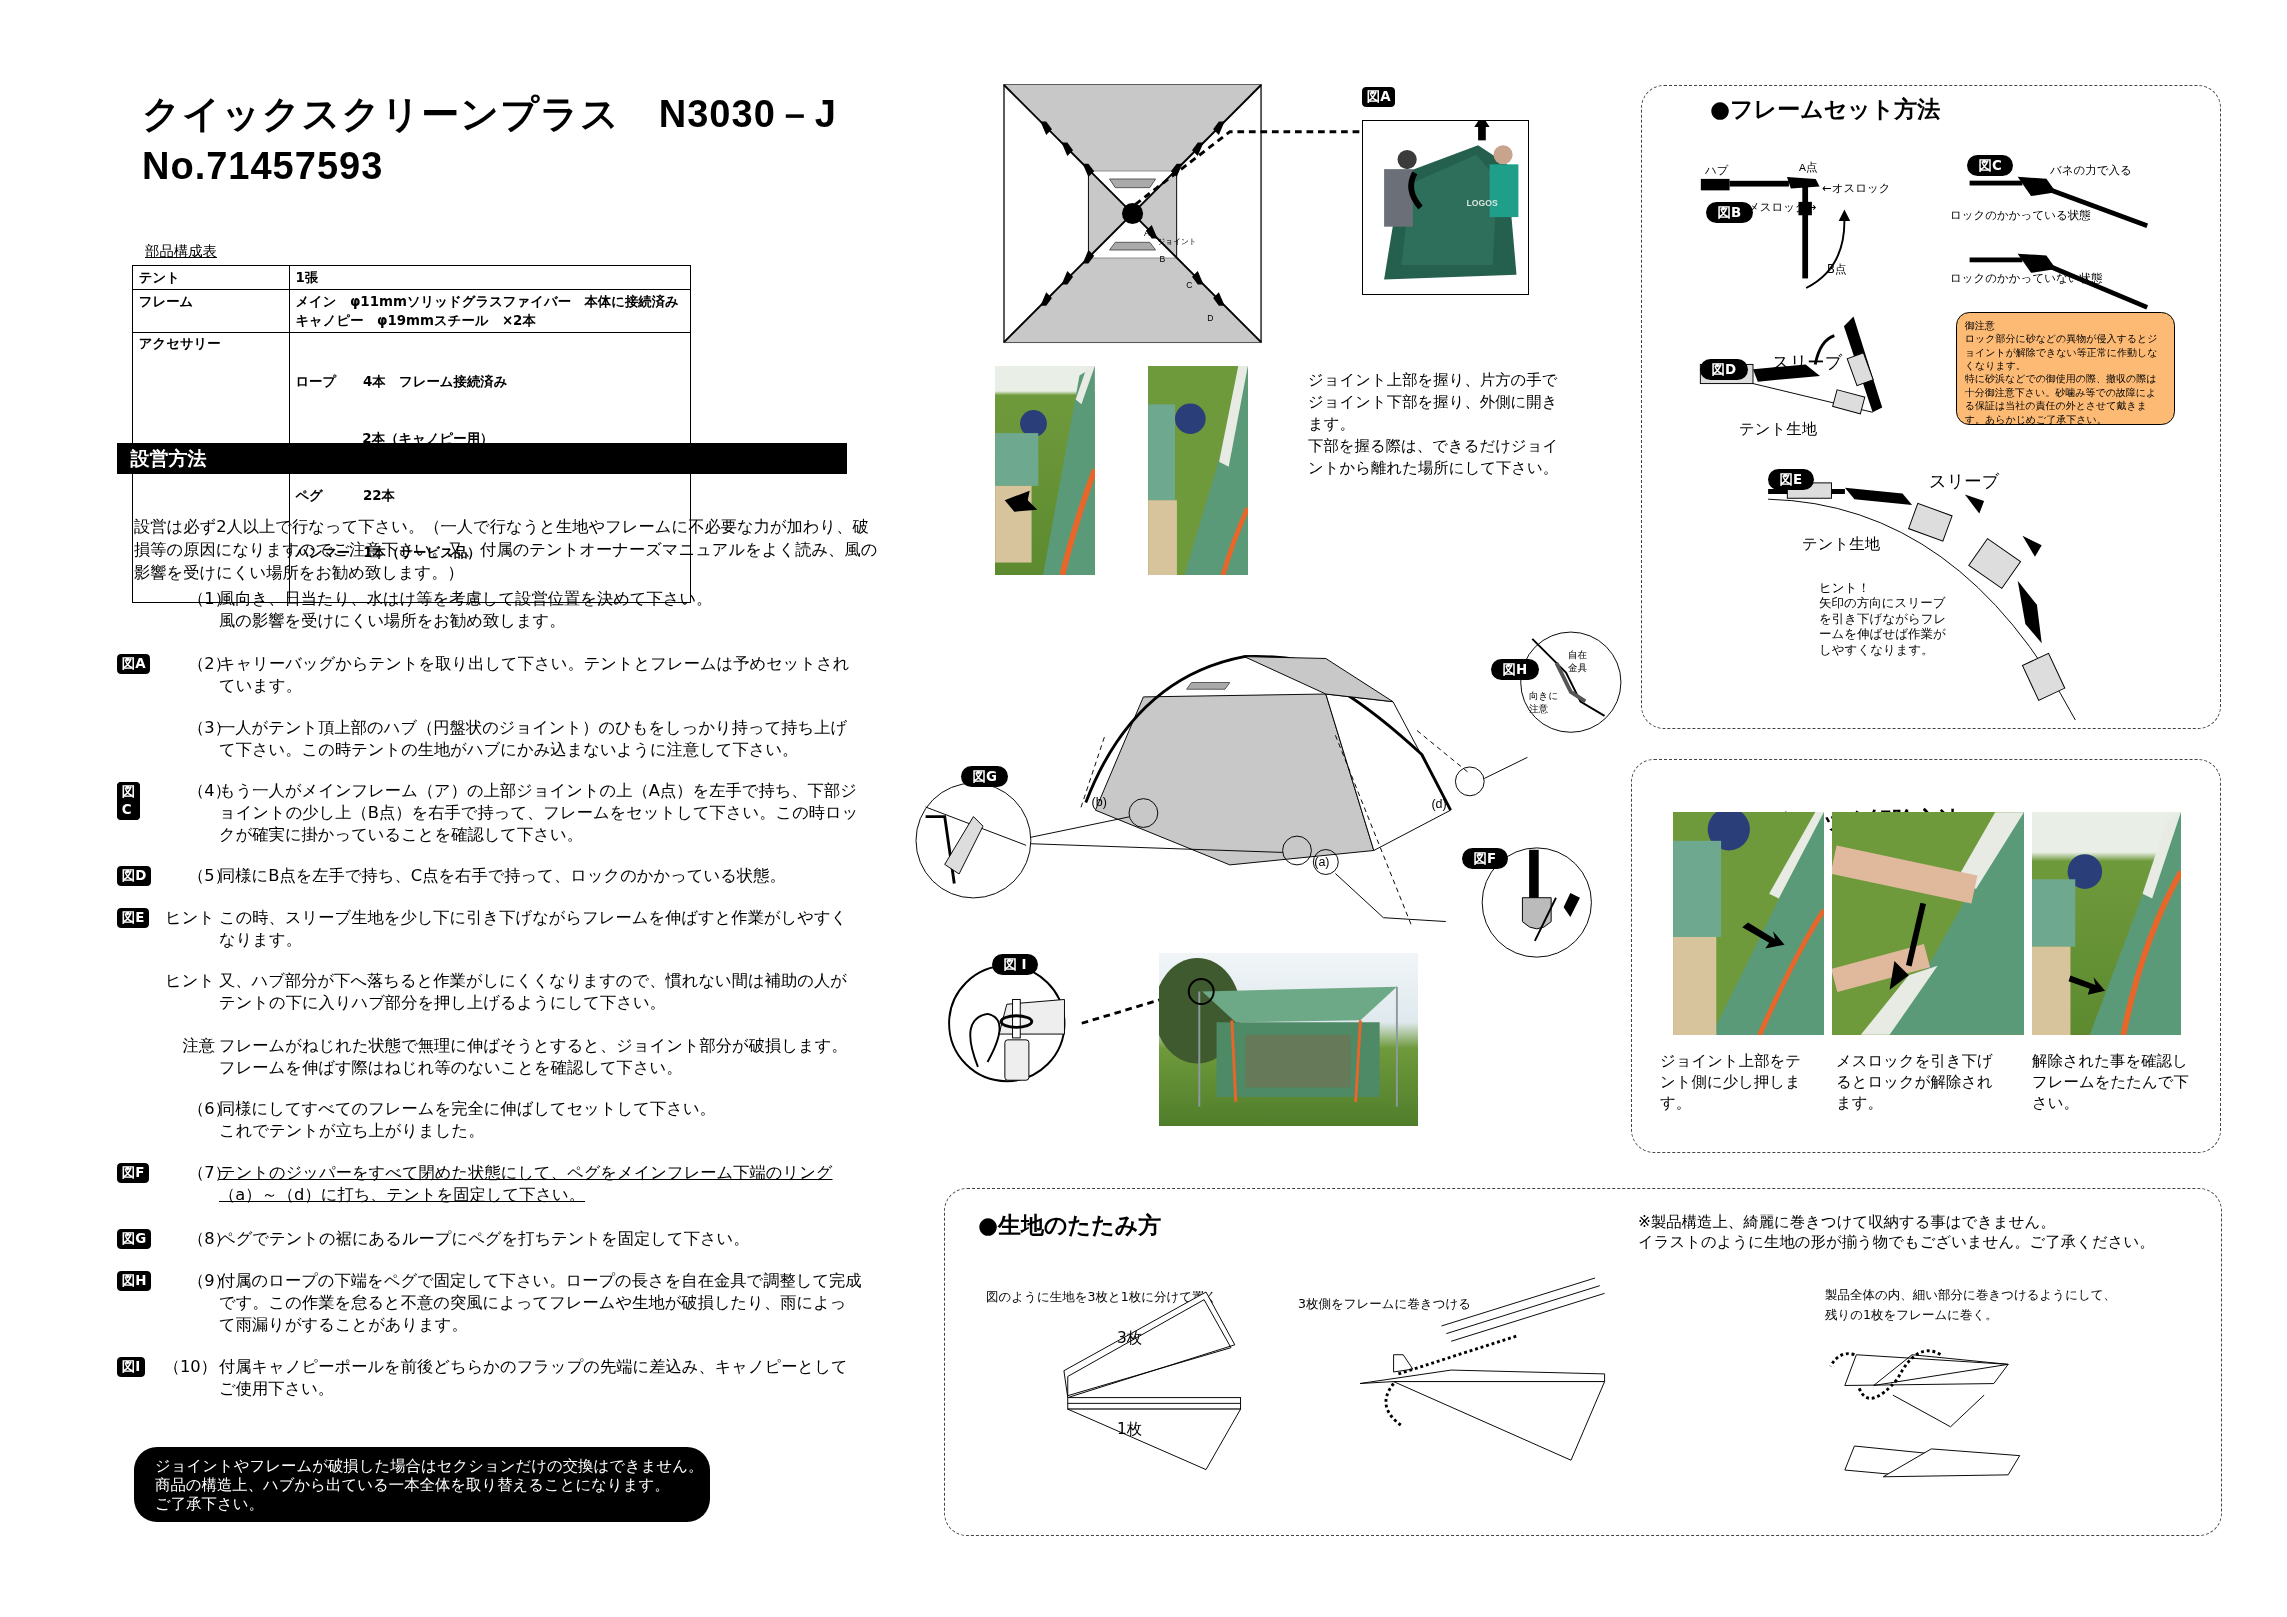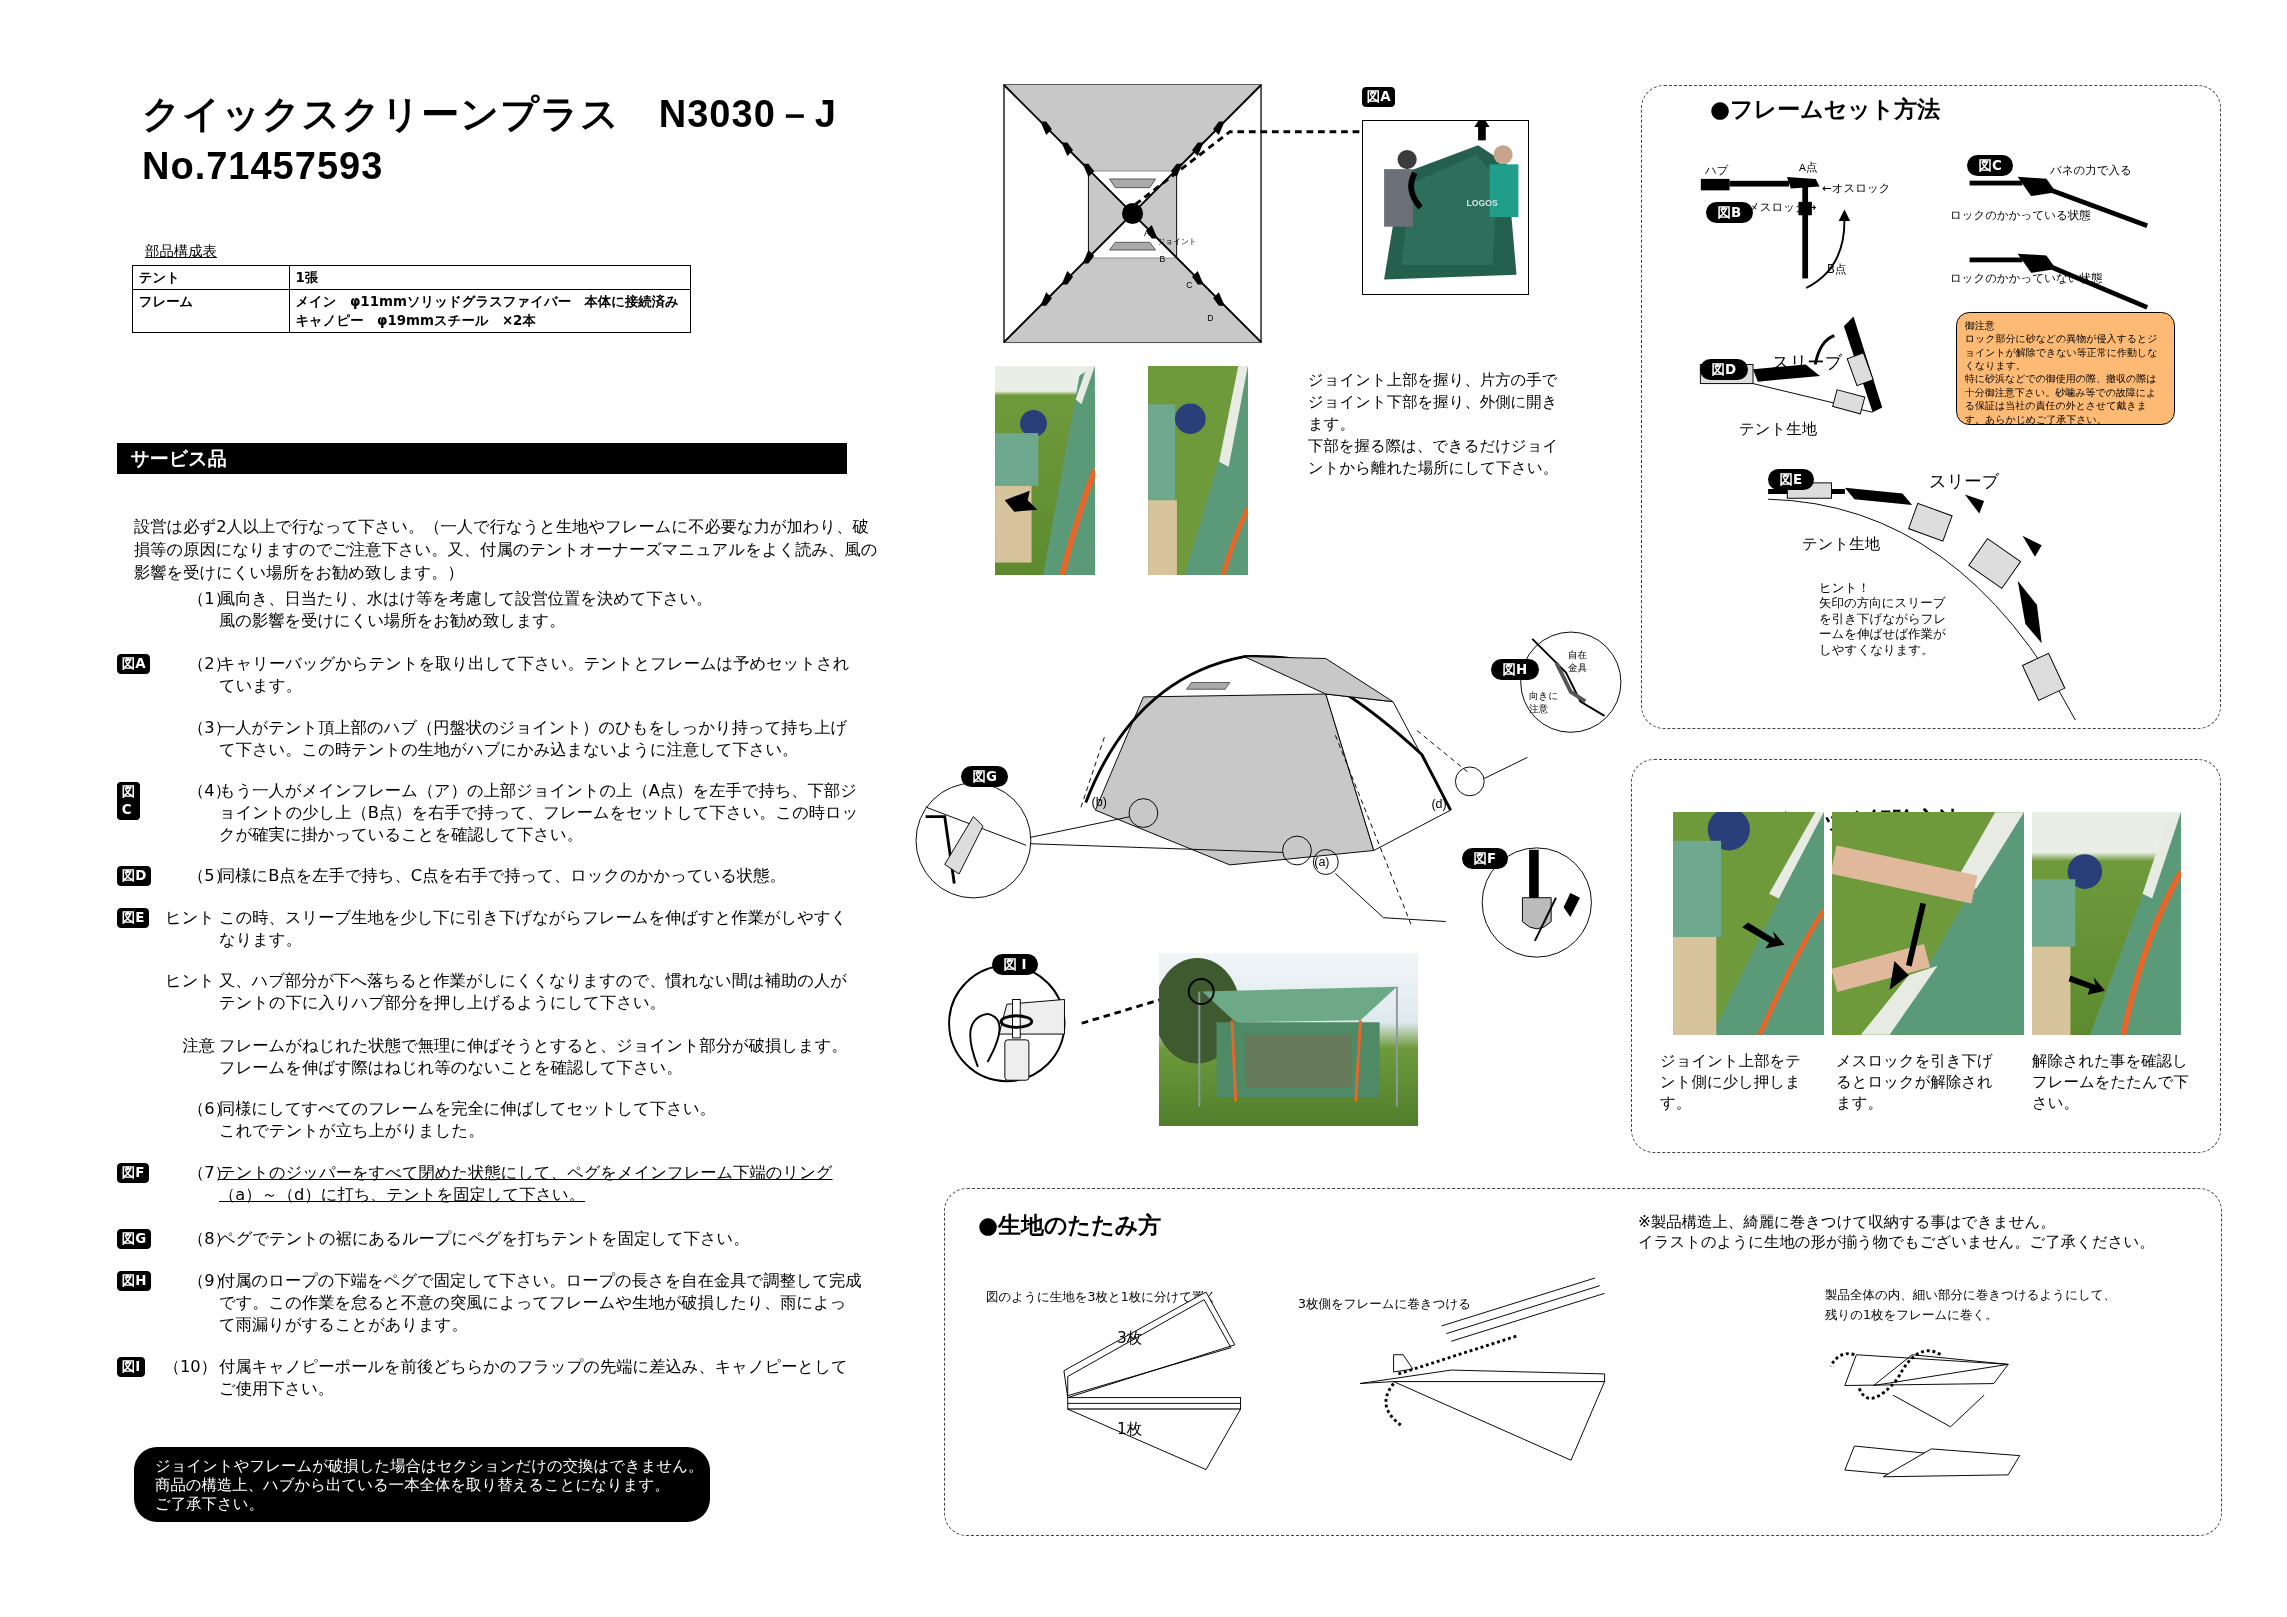--- a/index.html
+++ b/index.html
@@ -45,24 +45,33 @@
           <div>1張</div>
         </td>
   </tr>
   <tr>
     <td class="k">フレーム</td>
     <td>
       <div>メイン　φ11mmソリッドグラスファイバー　本体に接続済み</div>
       <div>キャノピー　φ19mmスチール　×2本</div>
     </td>
   </tr>
+  <tr>
+    <td class="k">アクセサリー</td>
+    <td style="white-space:pre;">
+      <div>ロープ　　4本　フレーム接続済み</div>
+      <div>　　　　　2本（キャノピー用）</div>
+      <div>ペグ　　　22本</div>
+      <div>ハンマー　1本（サービス品）</div>
+    </td>
+  </tr>
 </tbody>
   </table>
 
-<div class="abs section-bar">サービス品</div>
+<div class="abs section-bar">設営方法</div>
 <div class="abs intro">設営は必ず2人以上で行なって下さい。（一人で行なうと生地やフレームに不必要な力が加わり、破損等の原因になりますのでご注意下さい。又、付属のテントオーナーズマニュアルをよく読み、風の影響を受けにくい場所をお勧め致します。）</div>
 
 <div class="step" style="top:588px;height:48px;">
   <span class="num">（1）</span>
   <span class="txt" style="white-space:pre-line;left:102px;">風向き、日当たり、水はけ等を考慮して設営位置を決めて下さい。
 風の影響を受けにくい場所をお勧め致します。</span>
 </div>
 <div class="step" style="top:653px;">
   <span class="badge">図A</span>
   <span class="num">（2）</span>

